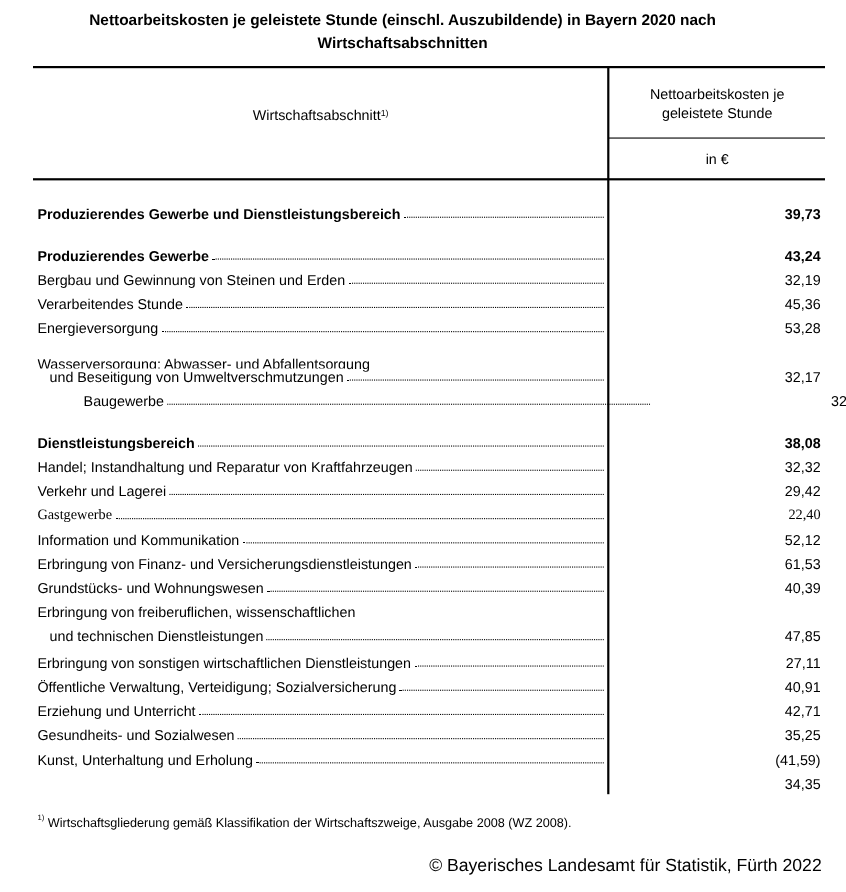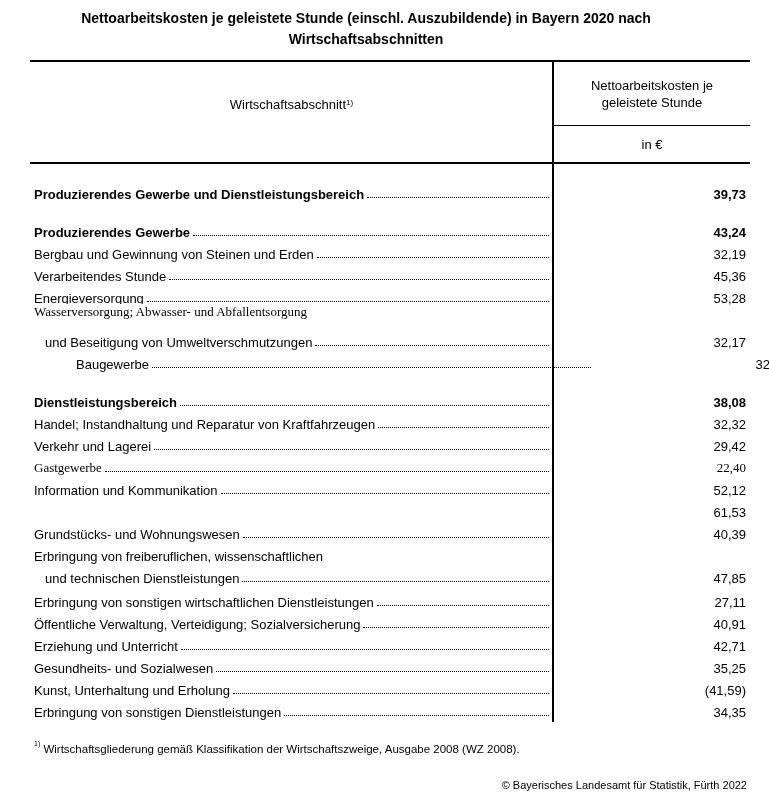--- a/index.html
+++ b/index.html
@@ -19,21 +19,21 @@
   .row { position: absolute; left: 34px; width: 715px; height: 22px; }
   .row .label { position: absolute; left: 0; width: 515px; top: 0; height: 22px;
                 display: flex; align-items: flex-end; overflow: hidden; white-space: nowrap; }
   .row .label .txt { background: #fff; padding-right: 3px; flex: 0 0 auto; }
   .row .label .dots { flex: 1 1 auto; border-bottom: 1px dotted #000; margin-bottom: 4px; height: 1px; }
   .row .val { position: absolute; right: 3px; top: 0; height: 22px; display: flex; align-items: flex-end; }
   .row.bold { font-weight: bold; }
   .row.indent .txt { padding-left: 11px; }
   .footnote { position: absolute; left: 34px; top: 742px; font-size: 11.5px; }
   .footnote sup { font-size: 7px; position: relative; top: -2px; }
-  .copyright { position: absolute; right: 22px; top: 779px; font-size: 11px; }
+  .copyright { position: absolute; right: 22px; top: 779px; font-size: 16px; }
 </style>
 </head>
 <body>
 
 <div class="title">
   <div>Nettoarbeitskosten je geleistete Stunde (einschl. Auszubildende) in Bayern 2020 nach</div>
   <div>Wirtschaftsabschnitten</div>
 </div>
 
 <div class="rule" style="left:30px; top:60px; width:720px; height:2px;"></div>
@@ -82,21 +82,21 @@
       </div>
       <span class="val">45,36</span>
     </div>
     <div class="row" style="top: 284px;">
       <div class="label">
         <span class="txt">Energieversorgung</span>
         <span class="dots"></span>
       </div>
       <span class="val">53,28</span>
     </div>
-    <div class="row" style="top: 298px; font-family: Liberation Serif, serif;">
+    <div class="row" style="top: 316px;">
       <div class="label">
         <span class="txt">Wasserversorgung; Abwasser- und Abfallentsorgung</span>
       </div>
     </div>
     <div class="row indent" style="top: 328px;">
       <div class="label">
         <span class="txt">und Beseitigung von Umweltverschmutzungen</span>
         <span class="dots"></span>
       </div>
       <span class="val">32,17</span>
@@ -137,20 +137,24 @@
       <span class="val">22,40</span>
     </div>
     <div class="row" style="top: 476px;">
       <div class="label">
         <span class="txt">Information und Kommunikation</span>
         <span class="dots"></span>
       </div>
       <span class="val">52,12</span>
     </div>
     <div class="row" style="top: 498px;">
+      <div class="label">
+        <span class="txt">Erbringung von Finanz- und Versicherungsdienstleistungen</span>
+        <span class="dots"></span>
+      </div>
       <span class="val">61,53</span>
     </div>
     <div class="row" style="top: 520px; text-align: center;">
       <div class="label">
         <span class="txt">Grundstücks- und Wohnungswesen</span>
         <span class="dots"></span>
       </div>
       <span class="val">40,39</span>
     </div>
     <div class="row" style="top: 542px;">
@@ -194,24 +198,20 @@
       <span class="val">35,25</span>
     </div>
     <div class="row" style="top: 676px;">
       <div class="label">
         <span class="txt">Kunst, Unterhaltung und Erholung</span>
         <span class="dots"></span>
       </div>
       <span class="val">(41,59)</span>
     </div>
     <div class="row" style="top: 698px;">
-      <div class="label">
-        <span class="txt">Erbringung von sonstigen Dienstleistungen</span>
-        <span class="dots"></span>
-      </div>
       <span class="val">34,35</span>
     </div>
   </div>
 
 <div class="footnote">
   <sup>1)</sup>
   <span>Wirtschaftsgliederung gemäß Klassifikation der Wirtschaftszweige, Ausgabe 2008 (WZ 2008).</span>
 </div>
 <div class="copyright">© Bayerisches Landesamt für Statistik, Fürth 2022</div>
 

